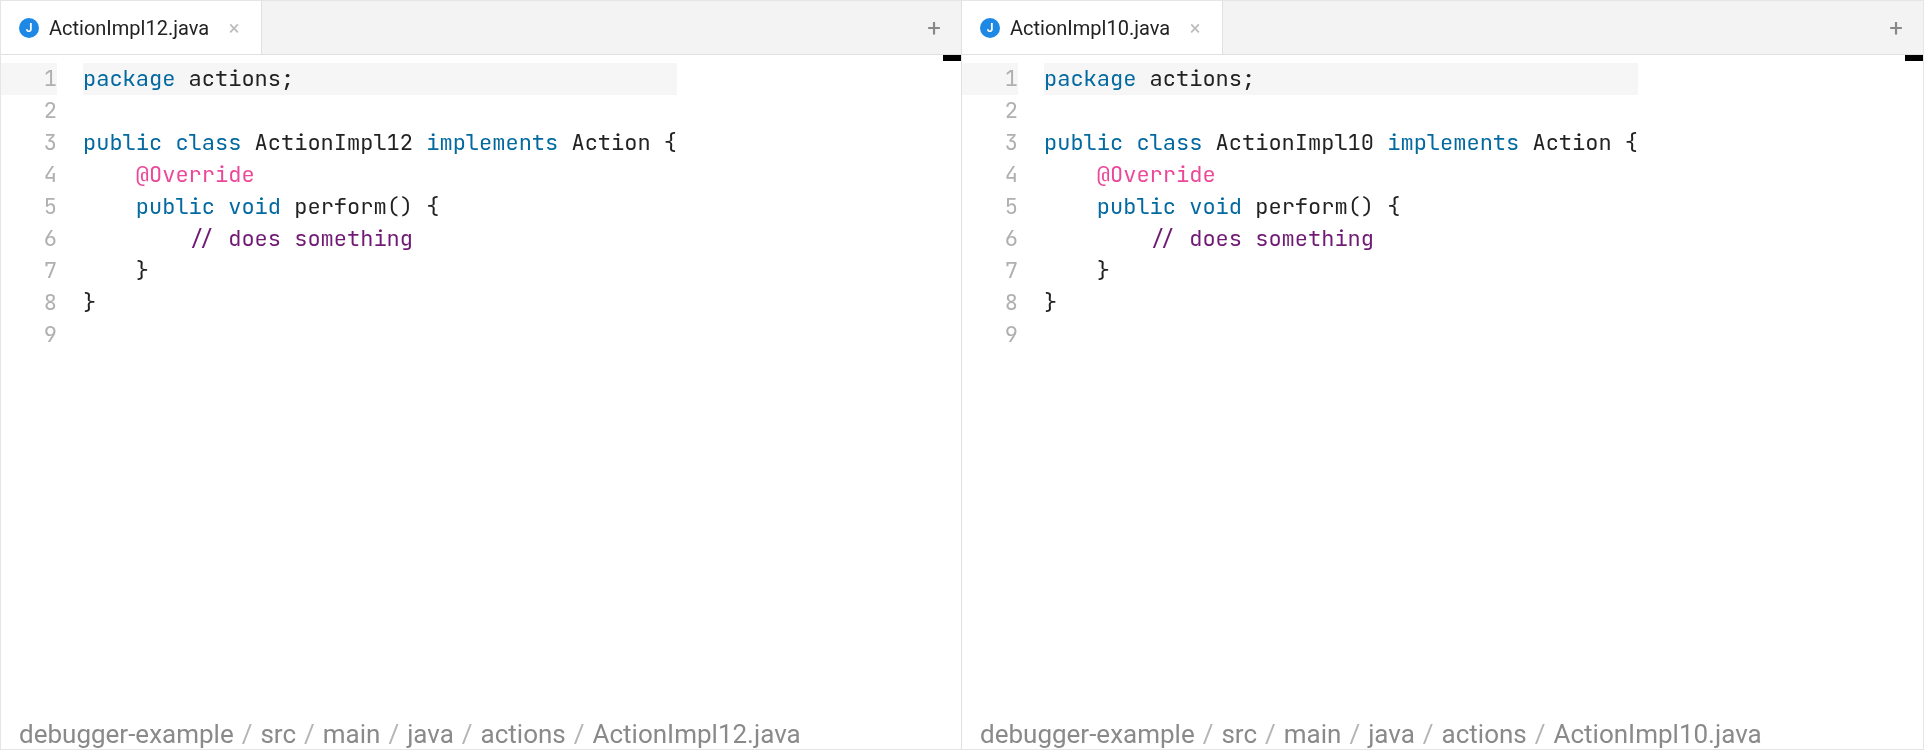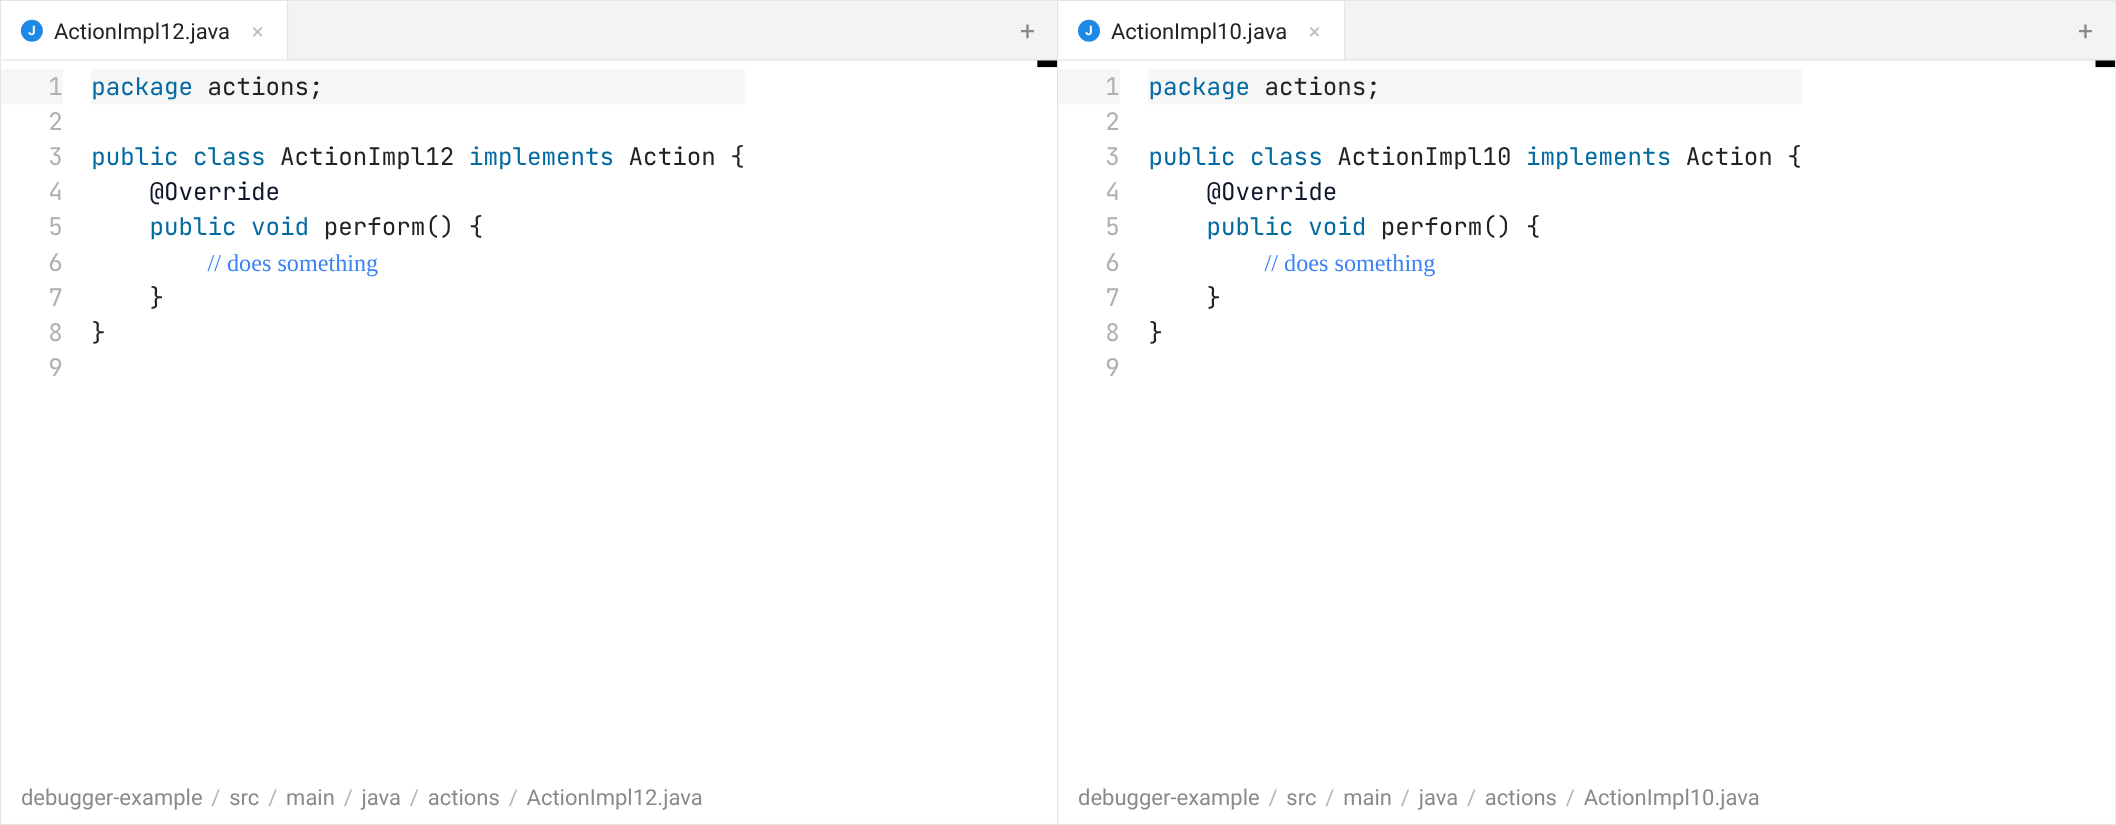--- a/index.html
+++ b/index.html
@@ -82,36 +82,36 @@
     user-select:none;
   }
   .code {
     padding: 8px 0 8px 12px;
     white-space: pre;
   }
   .line-row { height:32px; }
   .line-row.hl { background:#f6f6f6; }
   .gutter .line-row { padding-right:0; }
   .kw { color:#0369a1; }
-  .cm { color:#3b82f6;font-family:Liberation Serif, serif; }
-  .ann { color:#0f172a; }
+  .cm { color:#701a75; }
+  .ann { color:#ec4899; }
 
   .selection-notch {
     position:absolute;
     top:54px; 
     right:0;
     width:18px; height:6px;
     background:#000;
   }
 
   .breadcrumb {
     position:absolute;
     left:0; right:0; bottom:0;
-    padding: 10px 18px 12px 18px;
-    font-size: 20px;
+    padding: 10px 18px 0 18px;
+    font-size: 26px;
     color:#8a8a8a;
     background:transparent;
     white-space:nowrap;
   }
   .breadcrumb .sep { padding: 0 8px; color:#b5b5b5; }
 </style>
 </head>
 <body>
 
 <div class="pane">

